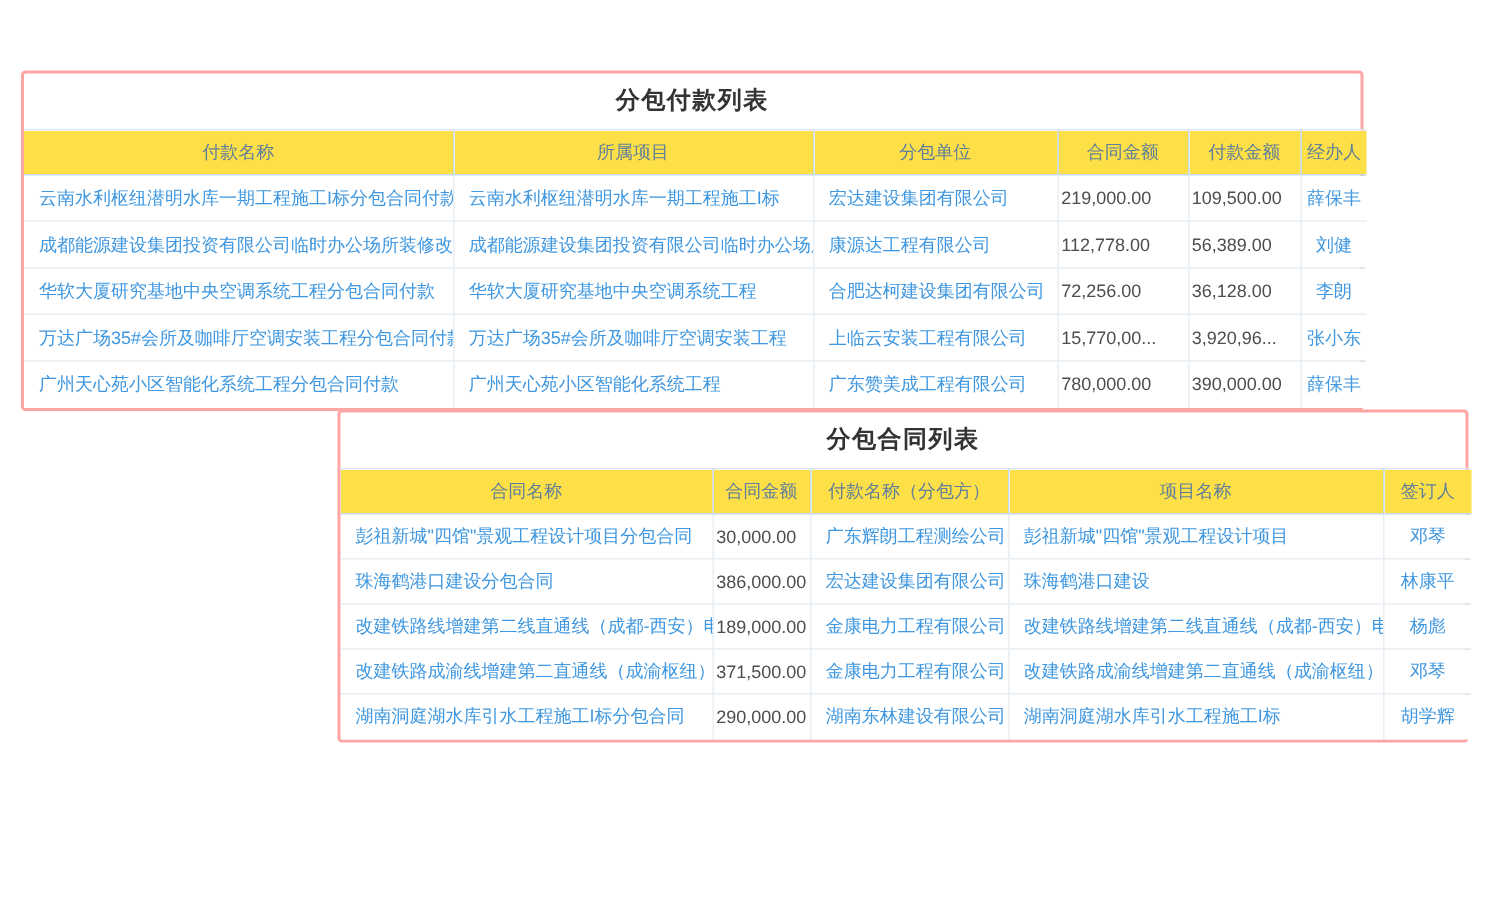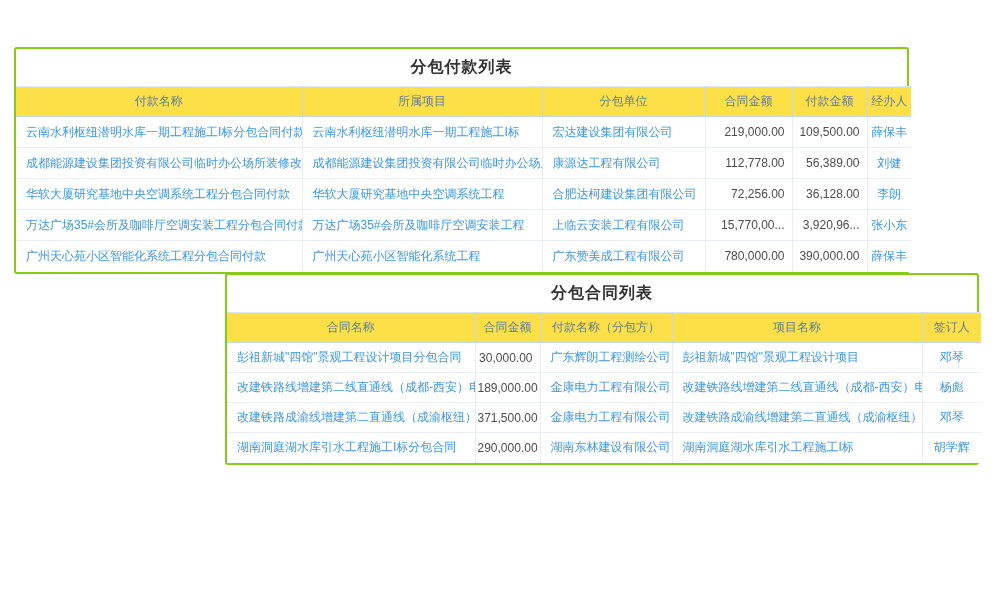--- a/index.html
+++ b/index.html
@@ -3,21 +3,21 @@
 <meta charset="utf-8">
 <style>
   html,body{margin:0;padding:0;}
   body{
     width:1000px;height:600px;position:relative;overflow:hidden;
     background:#ffffff;
     font-family:"Liberation Sans","DejaVu Sans",sans-serif;
   }
   .panel{
     position:absolute;background:#fff;
-    border:2px solid #84cc16;border-radius:3px;
+    border:2px solid #fca5a5;border-radius:3px;
     box-sizing:border-box;
   }
   #payment-panel{left:14px;top:47px;width:895px;}
   #contract-panel{left:225px;top:273px;width:754px;}
   .panel-title{
     text-align:center;font-weight:bold;font-size:16px;color:#333333;
     padding:8px 0 8px 0;letter-spacing:1px;
   }
   table{border-collapse:collapse;table-layout:fixed;width:100%;}
   th{
@@ -30,21 +30,21 @@
   td{
     font-size:12px;background:#ffffff;
     border-right:1px solid #e8eef4;border-bottom:1px solid #e8eef4;
     overflow:hidden;white-space:nowrap;box-sizing:border-box;
   }
   td:last-child{border-right:none;}
   tr:last-child td{border-bottom:none;}
   #payment-table td{height:31px;}
   #contract-table td{height:30px;}
   .al{text-align:left;padding-left:10px;padding-right:4px;}
-  .ar{text-align:right;padding-right:7px;padding-left:2px;margin-left:14px;}
+  .ar{text-align:left;padding-right:7px;padding-left:2px;margin-left:14px;}
   .ac{text-align:center;}
   .lnk{color:#3e97e0;cursor:pointer;}
   .txt{color:#4d4d4d;}
 </style>
 </head>
 <body>
 
 <div class="panel" id="payment-panel">
   <div class="panel-title">分包付款列表</div>
   <table id="payment-table">
@@ -132,20 +132,27 @@
       </thead>
     <tbody>
         <tr>
           <td class="al lnk">彭祖新城"四馆"景观工程设计项目分包合同</td>
           <td class="ar txt">30,000.00</td>
           <td class="al lnk">广东辉朗工程测绘公司</td>
           <td class="al lnk">彭祖新城"四馆"景观工程设计项目</td>
           <td class="ac lnk">邓琴</td>
         </tr>
         <tr>
+          <td class="al lnk">珠海鹤港口建设分包合同</td>
+          <td class="ar txt">386,000.00</td>
+          <td class="al lnk">宏达建设集团有限公司</td>
+          <td class="al lnk">珠海鹤港口建设</td>
+          <td class="ac lnk">林康平</td>
+        </tr>
+        <tr>
           <td class="al lnk">改建铁路线增建第二线直通线（成都-西安）电力线...</td>
           <td class="ar txt">189,000.00</td>
           <td class="al lnk">金康电力工程有限公司</td>
           <td class="al lnk">改建铁路线增建第二线直通线（成都-西安）电力线...</td>
           <td class="ac lnk">杨彪</td>
         </tr>
         <tr>
           <td class="al lnk">改建铁路成渝线增建第二直通线（成渝枢纽）电力...</td>
           <td class="ar txt">371,500.00</td>
           <td class="al lnk">金康电力工程有限公司</td>

